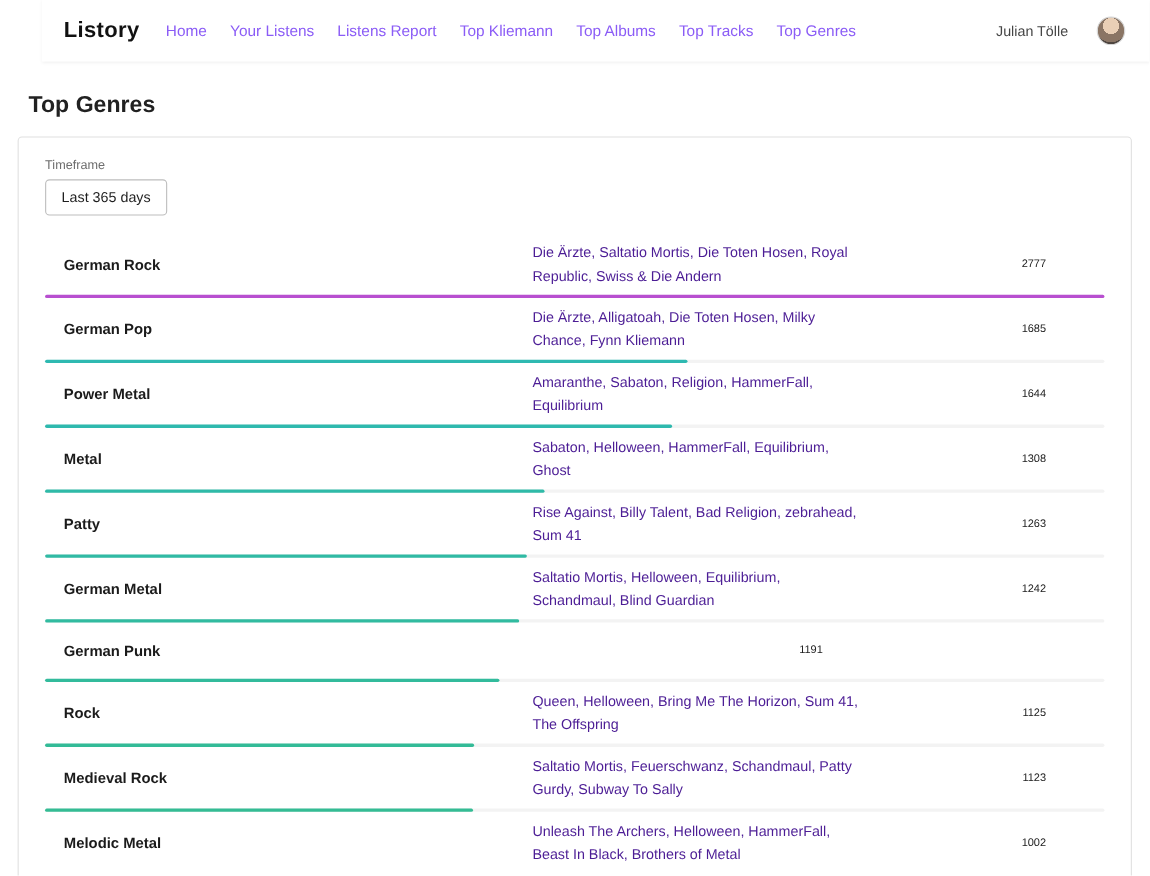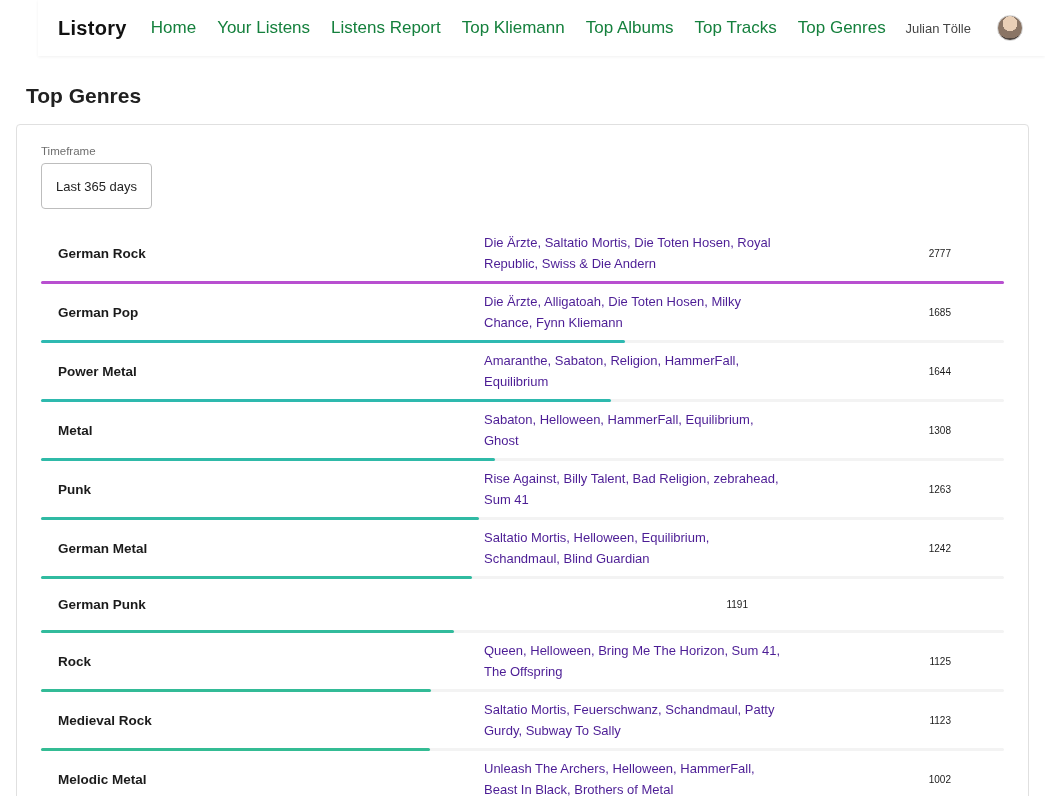--- a/index.html
+++ b/index.html
@@ -16,21 +16,21 @@
     padding: 0 22px 0 20px;
     box-shadow: 0 1px 3px rgba(0,0,0,0.06);
     position: relative; z-index: 5; margin-left: 38px;
   }
   .brand {
     font-size: 20px; font-weight: 700; color: #111;
     letter-spacing: 0.3px; margin-right: 24px; cursor: pointer;
   }
   .nav { display: flex; align-items: center; gap: 21px; }
   .nav-item {
-    font-size: 17px; color: #15803d; cursor: pointer; white-space: nowrap;
+    font-size: 14px; color: #8b5cf6; cursor: pointer; white-space: nowrap;
   }
   .header-right { margin-left: auto; display: flex; align-items: center; gap: 26px; cursor: pointer; }
   .user-name { font-size: 13px; color: #454545; }
   .avatar {
     width: 26px; height: 26px; border-radius: 50%;
     background: radial-gradient(circle at 50% 32%, #e9cfb6 0 36%, #8a7565 37% 72%, #4f4640 73% 100%);
     border: 1px solid #d6d6d6;
   }
   
   .page-title {
@@ -42,21 +42,21 @@
     border: 1px solid #e0e0e0; border-radius: 4px;
     padding: 20px 24px 0 24px;
     min-height: 700px;
   }
   
   .timeframe-label {
     font-size: 11.5px; color: #6e6e6e; margin-bottom: 6px;
   }
   .timeframe-select {
     display: inline-flex; align-items: center; justify-content: center;
-    min-width: 110px; height: 46px; padding: 0 14px;
+    min-width: 110px; height: 33px; padding: 0 14px;
     border: 1px solid #bdbdbd; border-radius: 4px;
     font-size: 13px; color: #1f1f1f; background: #fff; cursor: pointer;
   }
   
   .genre-list { margin-top: 16px; }
   .genre-row {
     position: relative;
     display: grid;
     grid-template-columns: 426px 300px 1fr;
     align-items: center;
@@ -125,21 +125,21 @@
   </div>
       <div class="genre-row">
     <div class="genre-name">Metal</div>
     <div class="genre-artists">Sabaton, Helloween, HammerFall, Equilibrium, Ghost</div>
     <div class="genre-count">1308</div>
     <div class="bar-track" style="background: rgb(243, 243, 243);">
       <div class="bar-fill" style="width: 47.1%; background: rgb(47, 186, 168);"></div>
     </div>
   </div>
       <div class="genre-row">
-    <div class="genre-name">Punk</div>
+    <div class="genre-name">Patty</div>
     <div class="genre-artists">Rise Against, Billy Talent, Bad Religion, zebrahead, Sum 41</div>
     <div class="genre-count">1263</div>
     <div class="bar-track" style="background: rgb(243, 243, 243);">
       <div class="bar-fill" style="width: 45.48%; background: rgb(48, 186, 164);"></div>
     </div>
   </div>
       <div class="genre-row">
     <div class="genre-name">German Metal</div>
     <div class="genre-artists">Saltatio Mortis, Helloween, Equilibrium, Schandmaul, Blind Guardian</div>
     <div class="genre-count">1242</div>

